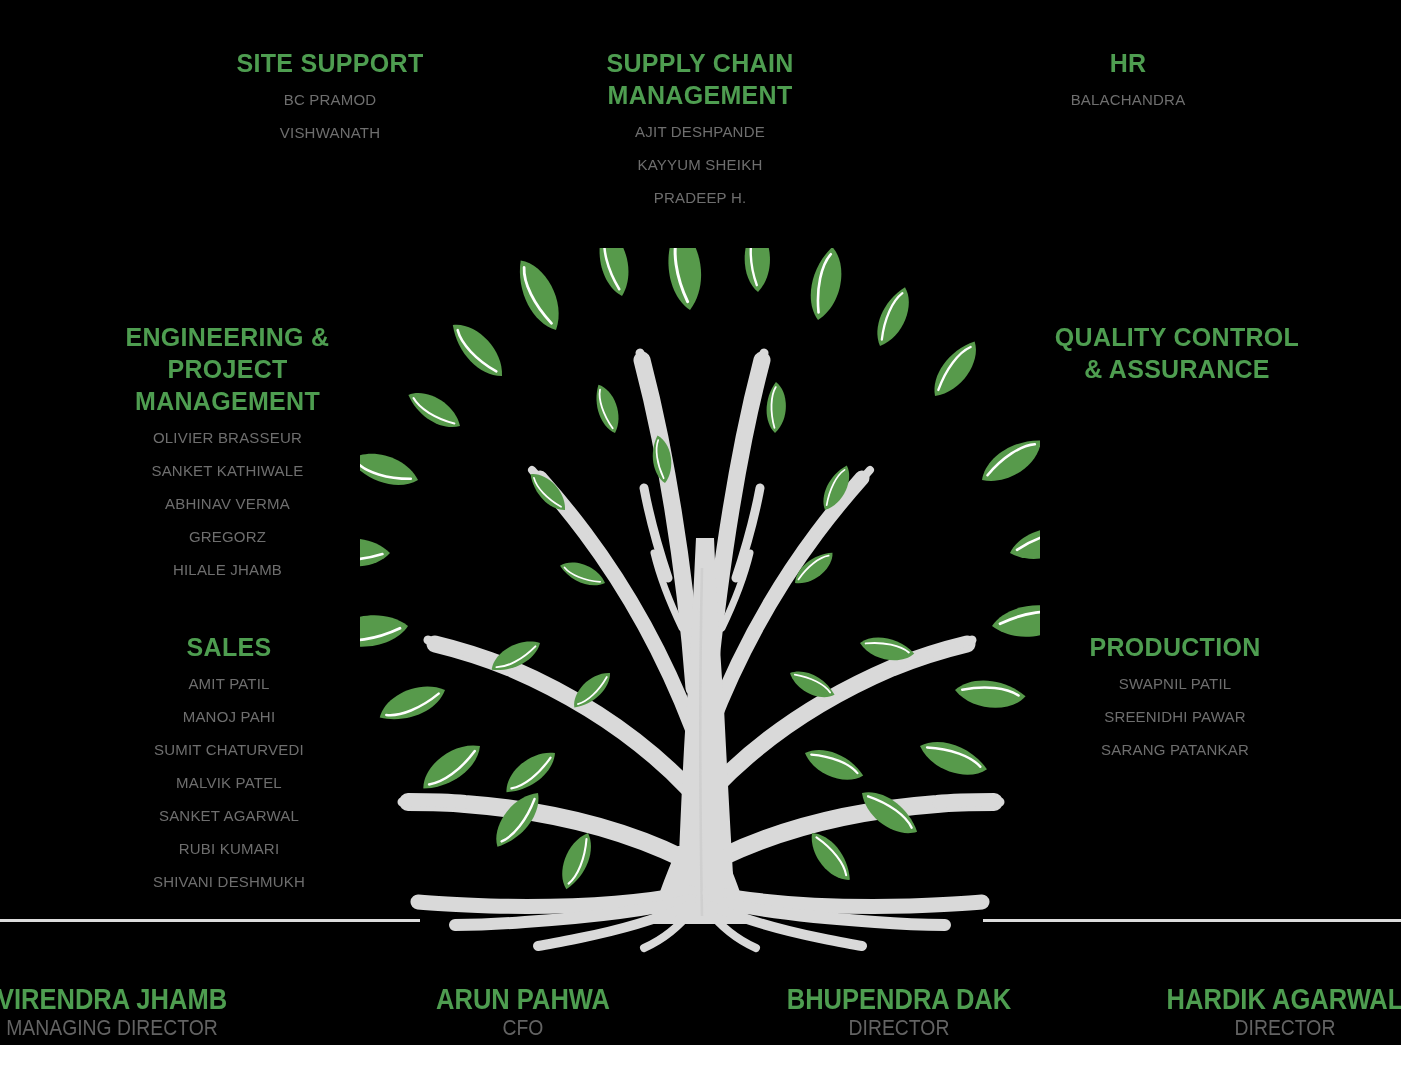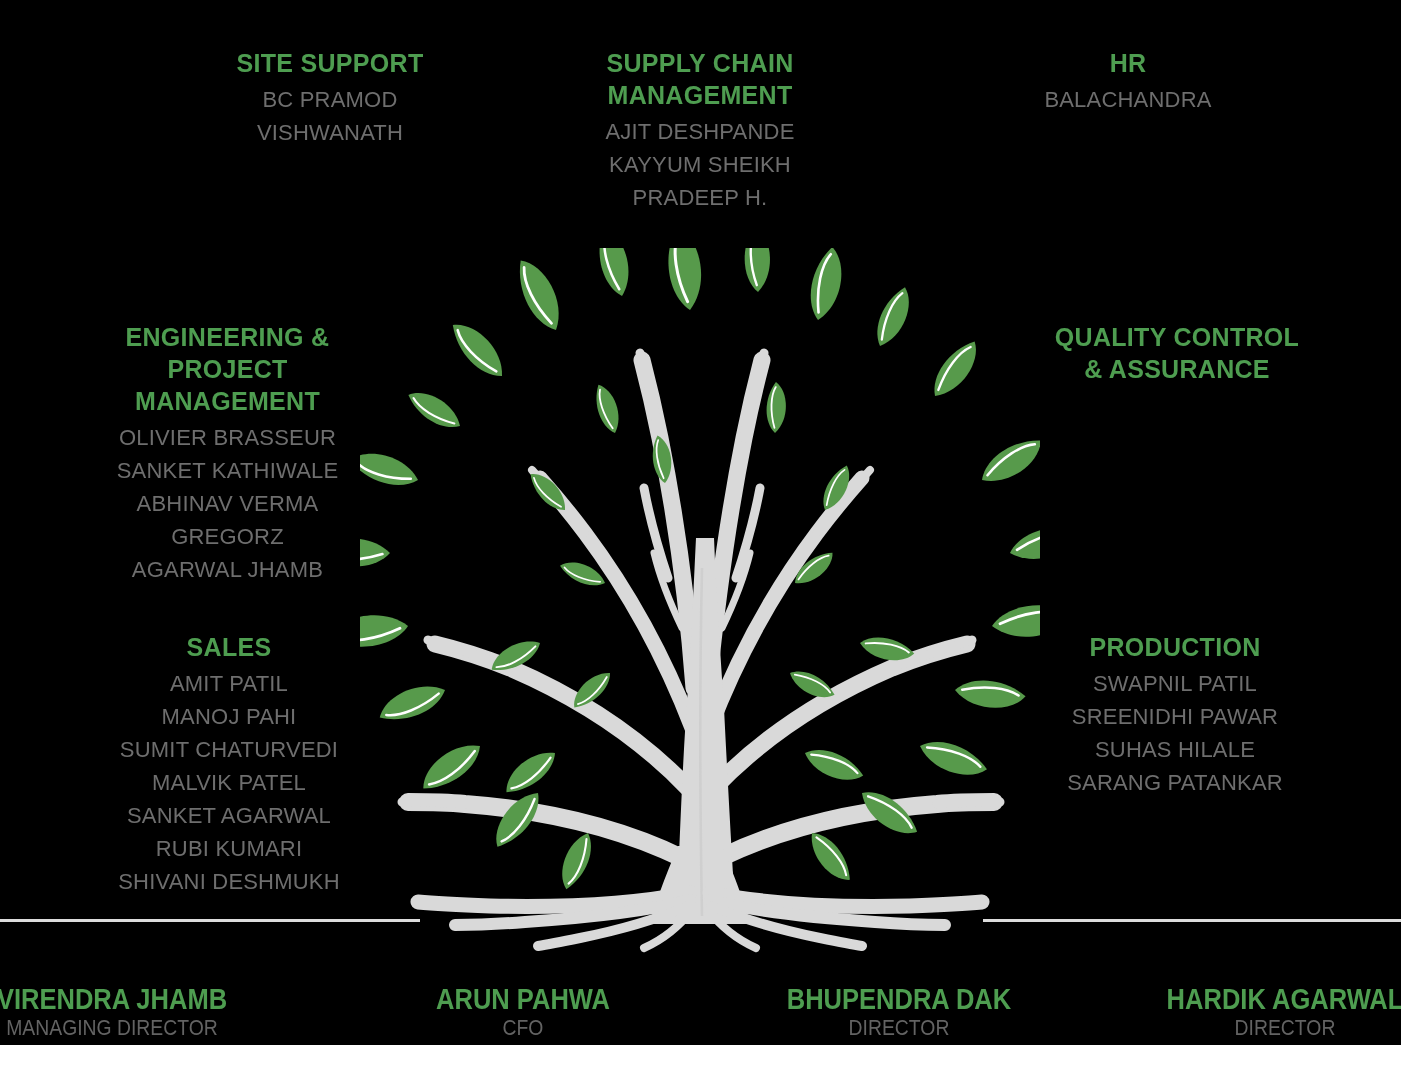--- a/index.html
+++ b/index.html
@@ -6,21 +6,21 @@
   .stage{
     position:relative;width:1401px;height:1045px;overflow:hidden;background:#000000;
     font-family:"Liberation Sans","DejaVu Sans",sans-serif;
   }
   
   .dept{position:absolute;text-align:center;}
   .dept-title{margin:0 auto;font-size:25px;font-weight:700;line-height:32px;
     letter-spacing:.3px;color:var(--heading-green,#4e9d50);}
   .dept-title-line{display:block;}
   .dept-members{margin-top:4px;}
-  .member-line{font-size:22px;line-height:33px;color:var(--name-gray,#6e6e6e);letter-spacing:.2px;text-align:center;}
+  .member-line{font-size:15px;line-height:33px;color:var(--name-gray,#6e6e6e);letter-spacing:.2px;text-align:center;}
   #dept-site-support{left:180px;top:47px;width:300px;}
   #dept-supply-chain{left:570px;top:47px;width:260px;}
   #dept-hr{left:978px;top:47px;width:300px;}
   #dept-engineering{left:40px;top:321px;width:375px;}
   #dept-quality{left:1012px;top:321px;width:330px;}
   #dept-sales{left:79px;top:631px;width:300px;}
   #dept-production{left:1025px;top:631px;width:300px;}
   
   .leader{position:absolute;top:984px;width:340px;text-align:center;}
   .leader-name{font-size:29px;font-weight:700;line-height:30px;color:var(--heading-green,#4e9d50);
@@ -82,21 +82,21 @@
   <div class="dept" id="dept-engineering">
     <div class="dept-title" style="max-width:310px">
         <div class="dept-title-line">ENGINEERING &amp;</div>
         <div class="dept-title-line">PROJECT MANAGEMENT</div>
       </div>
     <div class="dept-members">
         <div class="member-line">OLIVIER BRASSEUR</div>
         <div class="member-line">SANKET KATHIWALE</div>
         <div class="member-line">ABHINAV VERMA</div>
         <div class="member-line">GREGORZ</div>
-        <div class="member-line">AGARWAL JHAMB</div>
+        <div class="member-line">HILALE JHAMB</div>
       </div>
   </div>
 
   <div class="dept" id="dept-quality">
     <div class="dept-title" style="max-width:255px">
         <div class="dept-title-line">QUALITY CONTROL</div>
         <div class="dept-title-line">&amp; ASSURANCE</div>
       </div>
   </div>
 
@@ -115,21 +115,20 @@
       </div>
   </div>
 
   <div class="dept" id="dept-production">
     <div class="dept-title">
         <div class="dept-title-line">PRODUCTION</div>
       </div>
     <div class="dept-members">
         <div class="member-line">SWAPNIL PATIL</div>
         <div class="member-line">SREENIDHI PAWAR</div>
-        <div class="member-line">SUHAS HILALE</div>
         <div class="member-line">SARANG PATANKAR</div>
       </div>
   </div>
 
   <div class="divider" id="divider-left"></div>
   <div class="divider" id="divider-right"></div>
 
   <div class="tree-wrap">
     <svg width="680" height="712" viewBox="0 0 680 712" aria-hidden="true">
       <defs>

